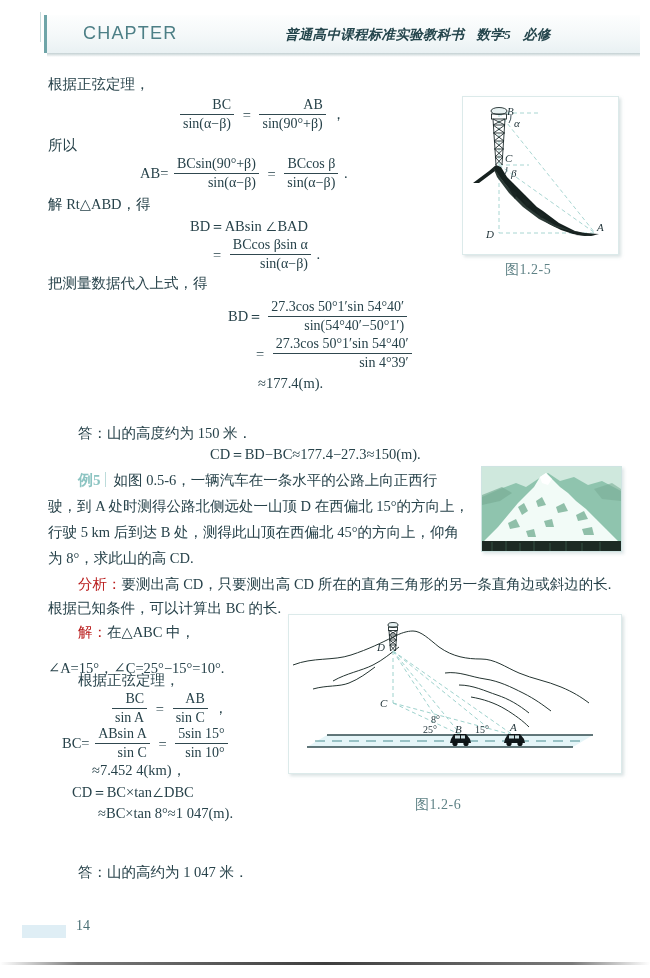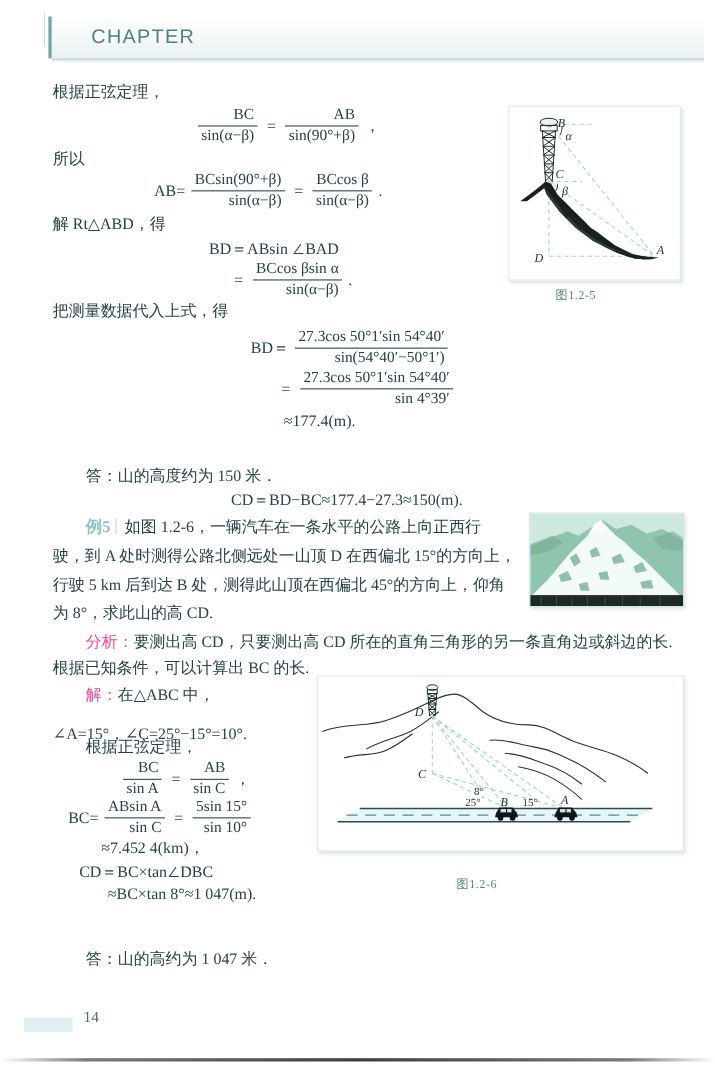--- a/index.html
+++ b/index.html
@@ -102,33 +102,33 @@
   }
   .ex-bar {
     display: inline-block;
     width: 1px;
     height: 15px;
     background: #bcdcdb;
     vertical-align: -2px;
     margin-left: 4px;
     margin-right: 8px;
   }
-  .analysis-tag { color: #ec4899; font-family: Liberation Mono, monospace; }
+  .analysis-tag { color: #b91c1c; font-family: Liberation Mono, monospace; }
 
   
   .fig-box {
     position: absolute;
     background: #ffffff;
     border: 1px solid #dceaea;
     box-shadow: 2px 2px 3px rgba(150,175,178,0.35);
     overflow: hidden;
   }
   .fig-caption {
     position: absolute;
-    font-size: 11px;
+    font-size: 14px;
     color: #5f8286;
     white-space: nowrap;
     letter-spacing: 0.5px;
   }
   .photo-box {
     position: absolute;
     overflow: hidden;
     border: 1px solid #cfe4e2;
     box-shadow: 2px 2px 3px rgba(150,175,178,0.3);
   }
@@ -165,20 +165,23 @@
     height: 30px;
     background: #c8dcdd;
   }
 </style>
 </head>
 <body>
 
 <div class="left-edge"></div>
 <div class="header">
   <div class="chapter-word">CHAPTER</div>
+  <div class="book-title">
+    <span>普通高中课程标准实验教科书</span><span class="gap"></span><span>数学5</span><span class="gap"></span><span>必修</span>
+  </div>
 </div>
 
 <div class="para" style="left:48px; top:72px;">根据正弦定理，</div>
 
 <div class="mathline" style="left:178px; top:98px;">
   <span class="frac">
     <span class="num">BC</span>
     <span class="den">sin(α−β)</span>
   </span>
   <span class="eqsign">=</span>
@@ -293,21 +296,21 @@
     <text x="51" y="30" font-family="Liberation Serif, serif" font-size="11" font-style="italic" fill="#1f3238">α</text>
     <text x="42" y="65" font-family="Liberation Serif, serif" font-size="11" font-style="italic" fill="#1f3238">C</text>
     <text x="48" y="80" font-family="Liberation Serif, serif" font-size="11" font-style="italic" fill="#1f3238">β</text>
     <text x="23" y="141" font-family="Liberation Serif, serif" font-size="11" font-style="italic" fill="#1f3238">D</text>
     <text x="134" y="134" font-family="Liberation Serif, serif" font-size="11" font-style="italic" fill="#1f3238">A</text>
   </svg>
 </div>
 <div class="fig-caption" style="left:505px; top:261px;">图1.2-5</div>
 
 <div class="para" style="left:78px; top:468px;">
-  <span class="ex-tag">例5</span><span class="ex-bar"></span><span>如图 1.2-6，一辆汽车在一条水平的公路上向正西行</span>
+  <span class="ex-tag">例5</span><span class="ex-bar"></span><span>如图 0.5-6，一辆汽车在一条水平的公路上向正西行</span>
 </div>
 <div class="para" style="left:48px; top:494px;">驶，到 A 处时测得公路北侧远处一山顶 D 在西偏北 15°的方向上，</div>
 <div class="para" style="left:48px; top:520px;">行驶 5 km 后到达 B 处，测得此山顶在西偏北 45°的方向上，仰角</div>
 <div class="para" style="left:48px; top:546px;">为 8°，求此山的高 CD.</div>
 
 <div class="para" style="left:78px; top:572px;">
   <span class="analysis-tag">分析：</span><span>要测出高 CD，只要测出高 CD 所在的直角三角形的另一条直角边或斜边的长.</span>
 </div>
 <div class="para" style="left:48px; top:596px;">根据已知条件，可以计算出 BC 的长.</div>
 

